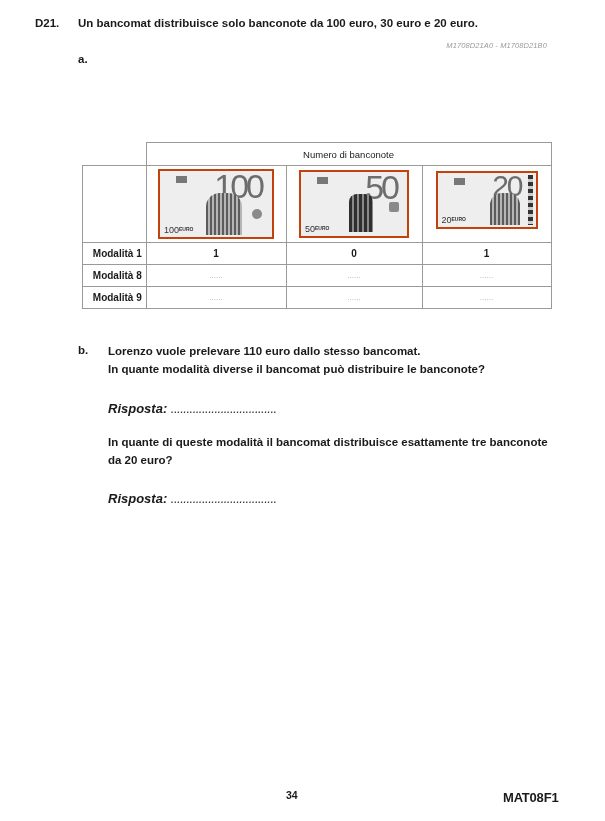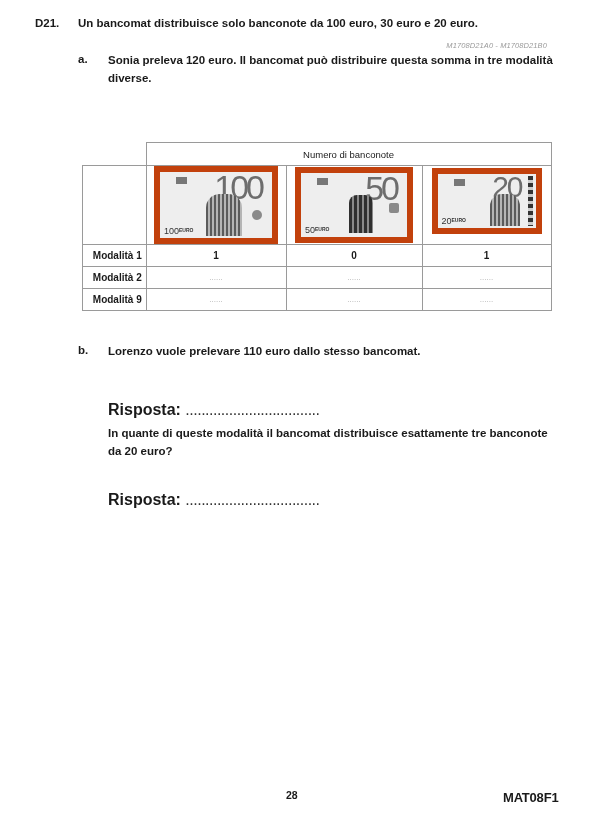--- a/index.html
+++ b/index.html
@@ -21,45 +21,44 @@
   }
   table.notes td { border: 1px solid #9a9a9a; padding: 0; text-align: center; }
   table.notes td.empty-corner { border-top: none; border-left: none; }
   .hdr-cell { height: 22px; font-size: 9.5px; }
   .img-cell { height: 76px; }
   .row-label { font-weight: bold; font-size: 10px; height: 21px; text-align: left; padding-left: 6px !important; }
   .val { font-weight: bold; font-size: 10px; }
   .dots { color: #aaaaaa; font-size: 8px; letter-spacing: 0px; }
   .note {
     position: relative; margin: 0 auto; background: #eeeeee; overflow: hidden;
-    border: 6px solid #c2410c;
+    border: 2px solid #c2410c;
   }
   .note .big { position: absolute; font-family: "Liberation Sans", sans-serif; color: #6d6d6d; font-weight: normal; }
   .note .small { position: absolute; left: 4px; bottom: 2px; font-size: 9px; color: #333; }
   .note .small b { font-size: 5px; vertical-align: 2px; }
   .note .flag { position: absolute; left: 16px; top: 5px; width: 11px; height: 7px; background: #777; }
   .note .arch { position: absolute; background: repeating-linear-gradient(90deg,#5b5b5b 0 2px,#b5b5b5 2px 4px); }
   .note .seal { position: absolute; width: 10px; height: 10px; border-radius: 50%; background: #8a8a8a; }
   .note .strip { position: absolute; right: 3px; top: 2px; bottom: 2px; width: 5px; background: repeating-linear-gradient(180deg,#333 0 4px,#ccc 4px 7px); }
-  .answer-line { position: absolute; left: 108px; font-size: 16px; font-weight: bold; }
+  .answer-line { position: absolute; left: 108px; font-size: 13px; font-weight: bold; font-style: italic; }
   .answer-line .blank { font-weight: normal; letter-spacing: -0.5px; color: #333; }
   .footer-page { position: absolute; left: 286px; top: 789px; font-size: 10.5px; font-weight: bold; }
   .footer-code { position: absolute; left: 503px; top: 790px; font-size: 13px; font-weight: bold; letter-spacing: -0.2px; }
 </style>
 </head>
 <body>
 
 <div class="code-ref">M1708D21A0 - M1708D21B0</div>
 
 <div class="q-num">D21.</div>
 <div class="q-text">Un bancomat distribuisce solo banconote da 100 euro, 30 euro e 20 euro.</div>
 
 <div class="item-label" style="left:78px; top:53px;">a.</div>
 <div class="item-text" style="top:51px;">
-  <div>Sonia preleva 120 euro. Il bancomat può distribuire questa somma in tre modalità diverse.</div>
 </div>
 
 <table class="notes">
   <tbody>
       <tr>
     <td class="empty-corner" style="width:63px; border-bottom:1px solid #9a9a9a;"></td>
     <td class="hdr-cell" colspan="3">Numero di banconote</td>
   </tr>
   <tr>
     <td class="img-cell"></td>
@@ -91,45 +90,46 @@
       </div>
     </td>
   </tr>
   <tr>
     <td class="row-label">Modalità 1</td>
     <td class="val">1</td>
     <td class="val">0</td>
     <td class="val">1</td>
   </tr>
   <tr>
-    <td class="row-label">Modalità 2</td>
+    <td class="row-label">Modalità 8</td>
     <td class="dots">......</td>
     <td class="dots">......</td>
     <td class="dots">......</td>
   </tr>
   <tr>
     <td class="row-label">Modalità 9</td>
     <td class="dots">......</td>
     <td class="dots">......</td>
     <td class="dots">......</td>
   </tr>
 </tbody>
   </table>
 
 <div class="item-label" style="left:78px; top:344px;">b.</div>
 <div class="item-text" style="top:342px;">
   <div>Lorenzo vuole prelevare 110 euro dallo stesso bancomat.</div>
+  <div>In quante modalità diverse il bancomat può distribuire le banconote?</div>
 </div>
 
 <div class="answer-line" style="top:401px;">
   <span>Risposta:</span>
   <span class="blank">..................................</span>
 </div>
 
-<div class="item-text" style="top:424px; width:450px;">In quante di queste modalità il bancomat distribuisce esattamente tre banconote da 20 euro?</div>
+<div class="item-text" style="top:433px; width:450px;">In quante di queste modalità il bancomat distribuisce esattamente tre banconote da 20 euro?</div>
 
 <div class="answer-line" style="top:491px;">
   <span>Risposta:</span>
   <span class="blank">..................................</span>
 </div>
 
-<div class="footer-page">28</div>
+<div class="footer-page">34</div>
 <div class="footer-code">MAT08F1</div>
 
 </body></html>

